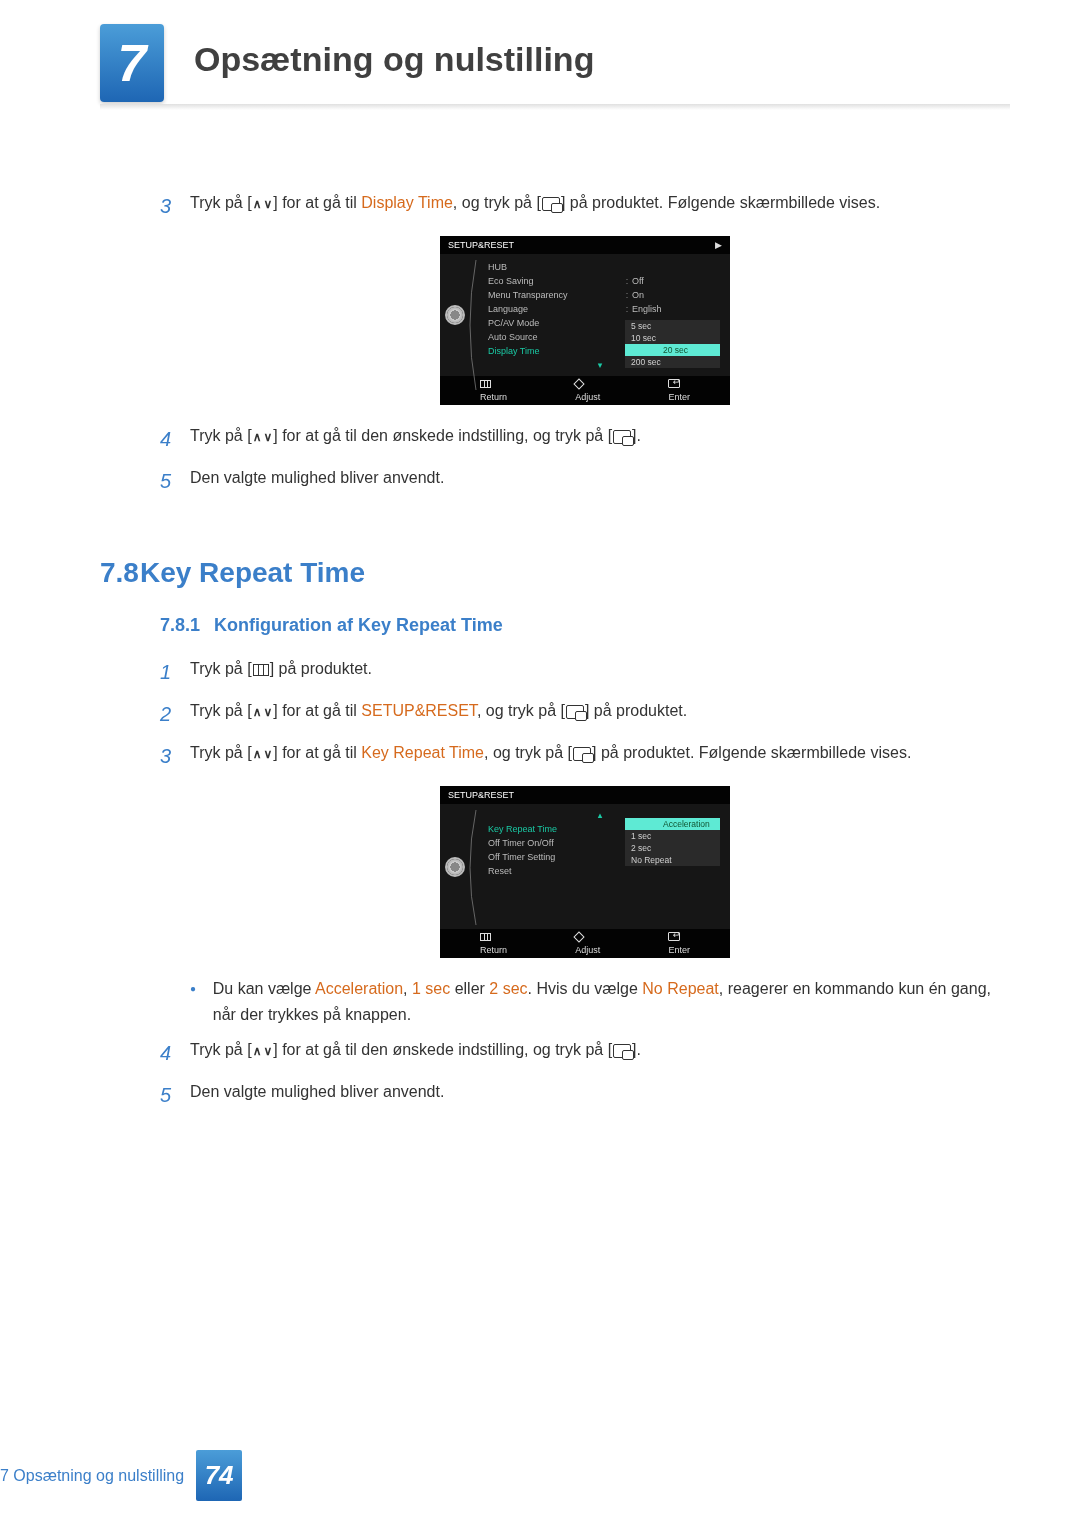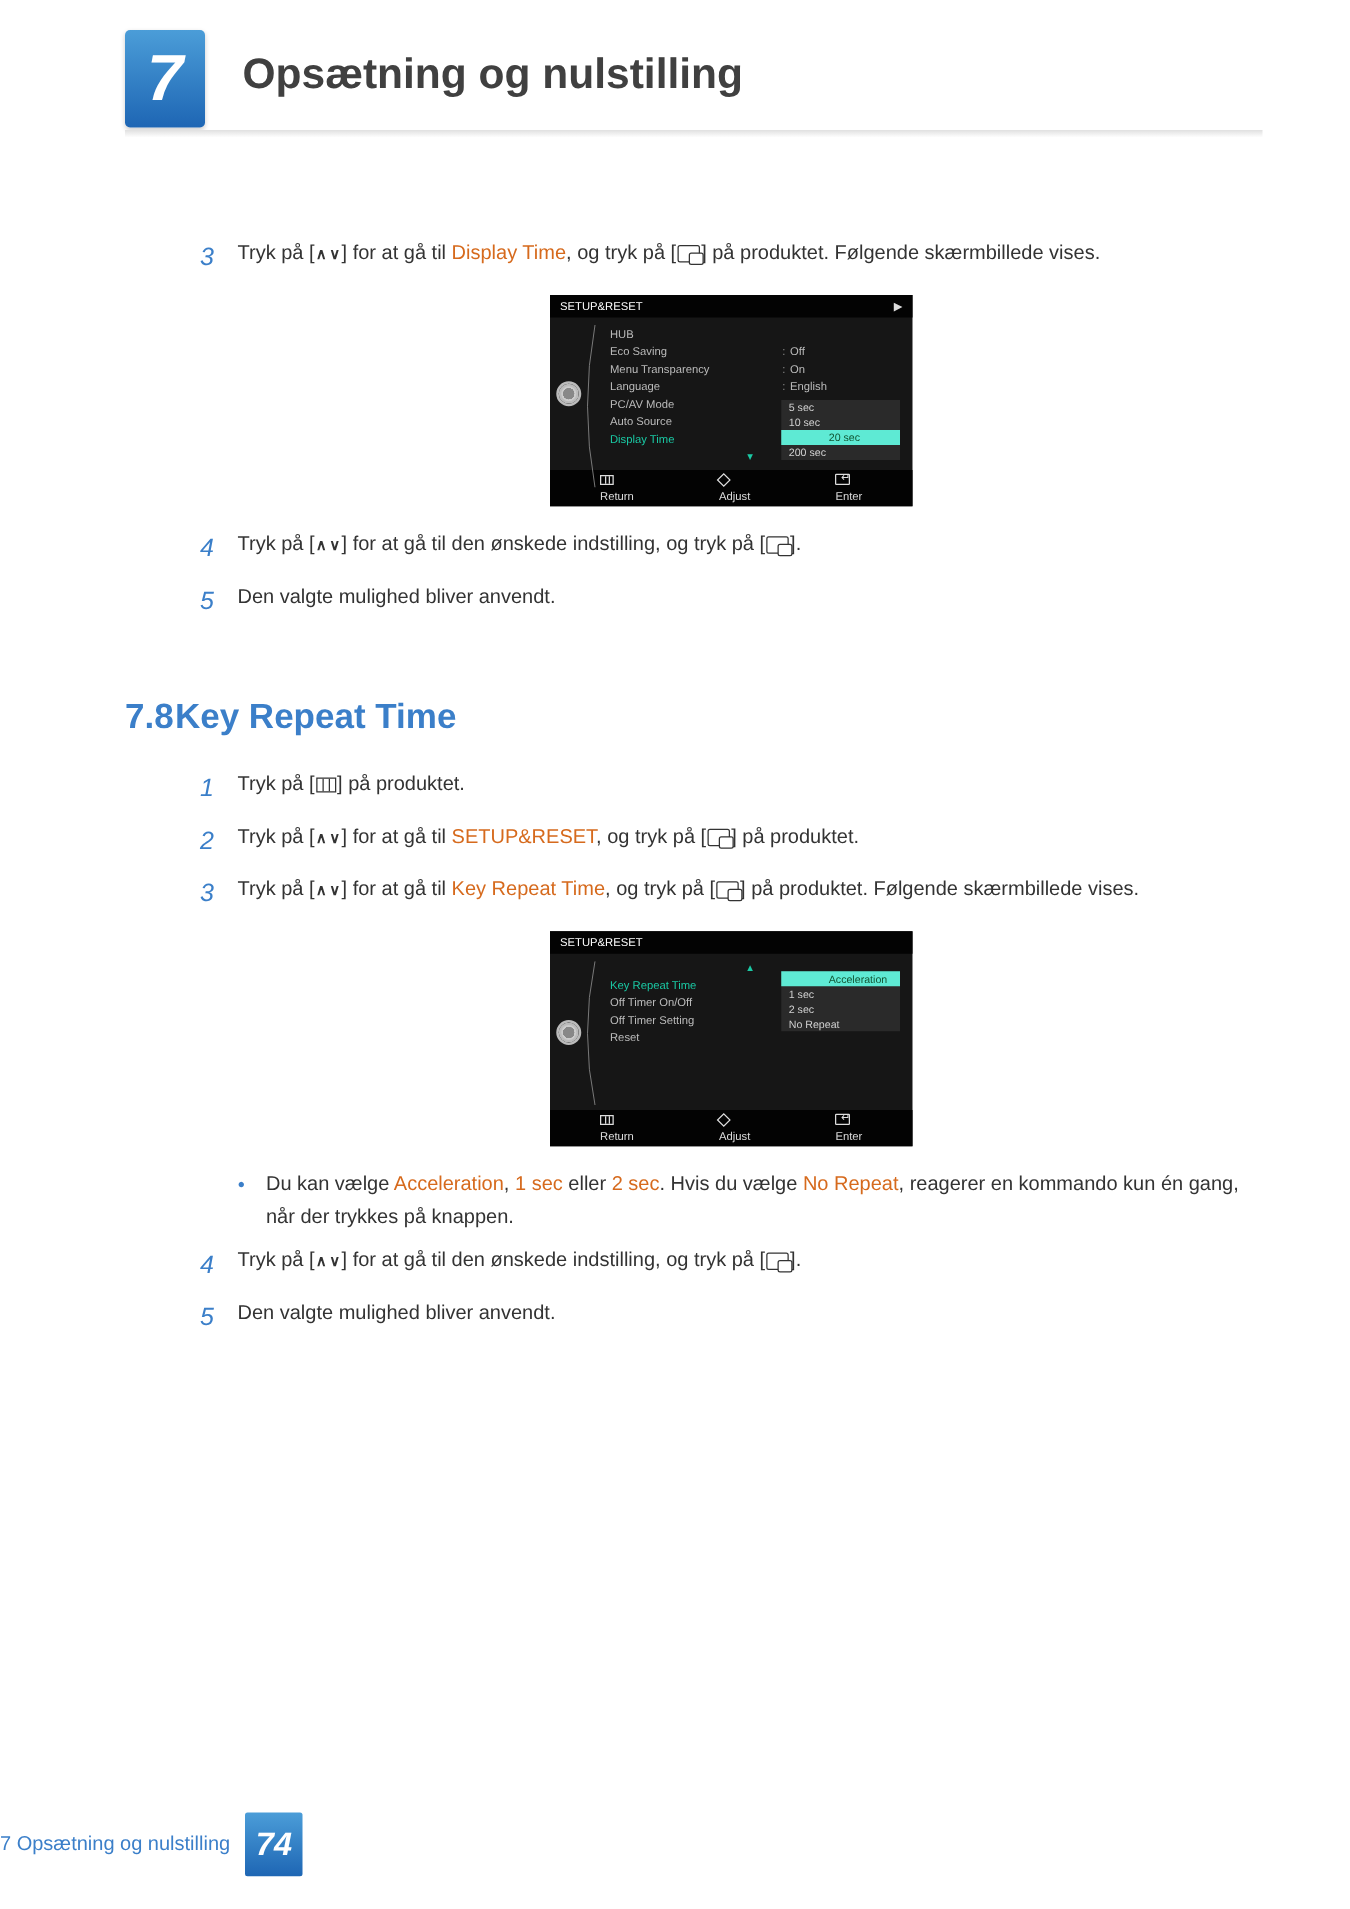--- a/index.html
+++ b/index.html
@@ -317,20 +317,23 @@
     <div class="step-num">5</div>
     <div class="step-body">Den valgte mulighed bliver anvendt.</div>
   </div>
 
   <div class="section-head">
     <span class="section-num">7.8</span>
     <span class="section-title">Key Repeat Time</span>
   </div>
 
 
+  <div class="subhead">
+    <span class="sub-num">7.8.1</span><span>Konfiguration af Key Repeat Time</span>
+  </div>
 
   <div class="step">
     <div class="step-num">1</div>
     <div class="step-body">
       <span>Tryk på [</span><span class="icon-menu"></span><span>] på produktet.</span>
     </div>
   </div>
 
   <div class="step">
     <div class="step-num">2</div>

